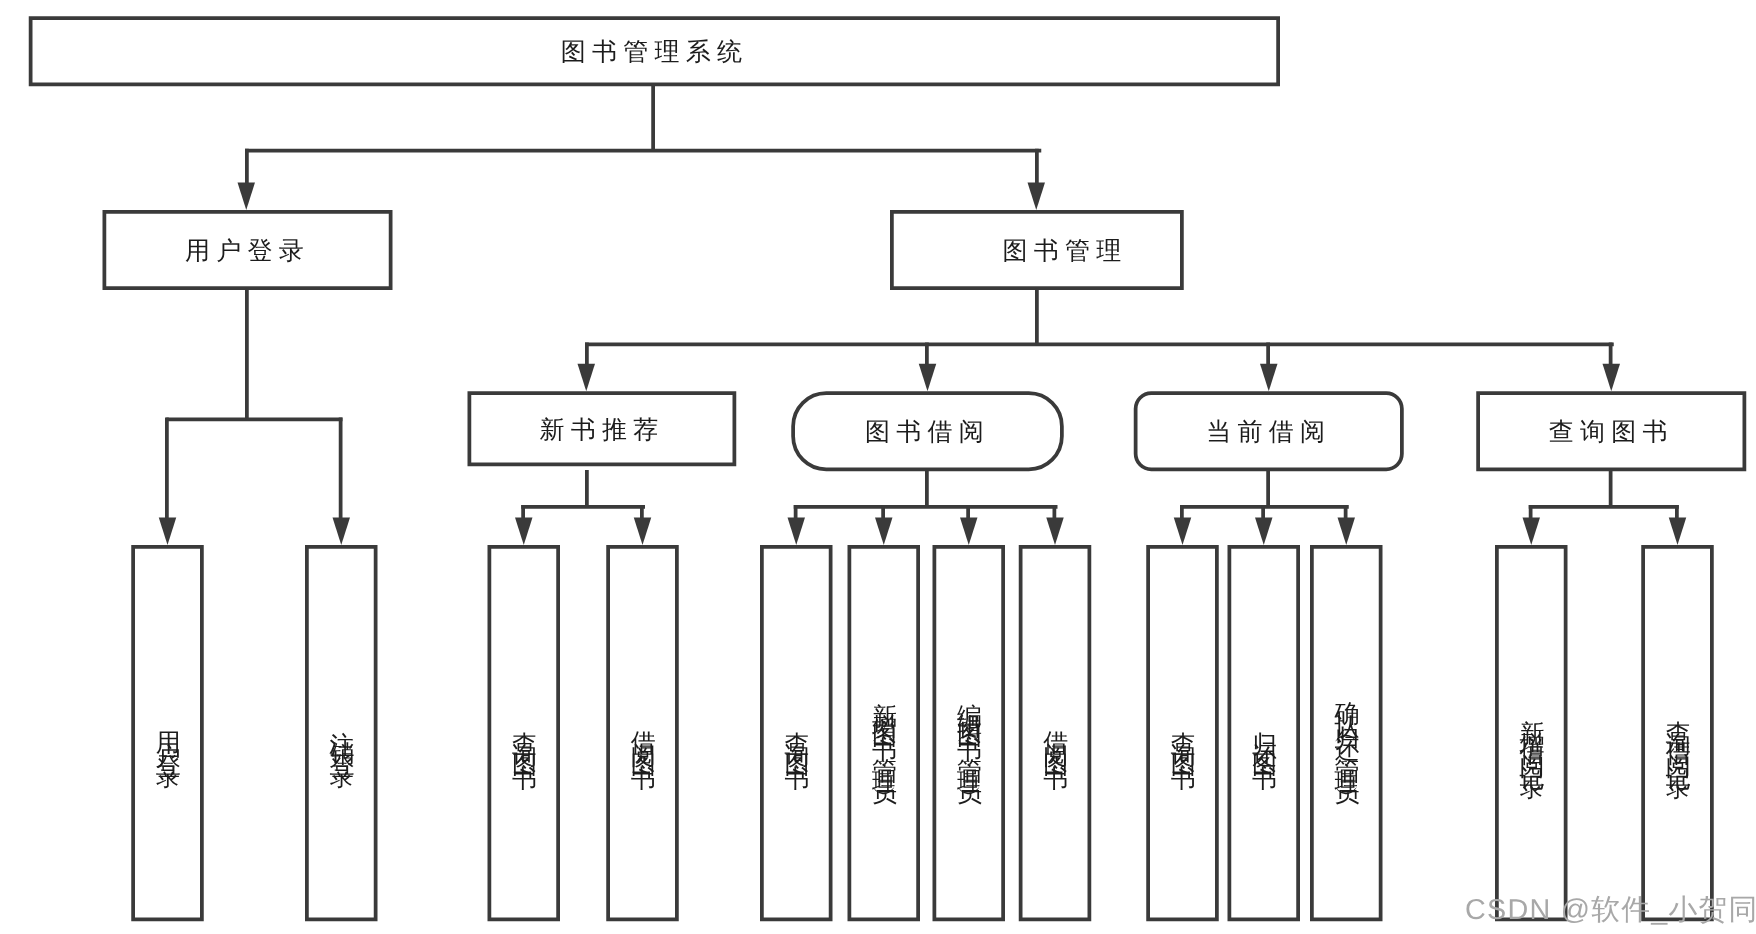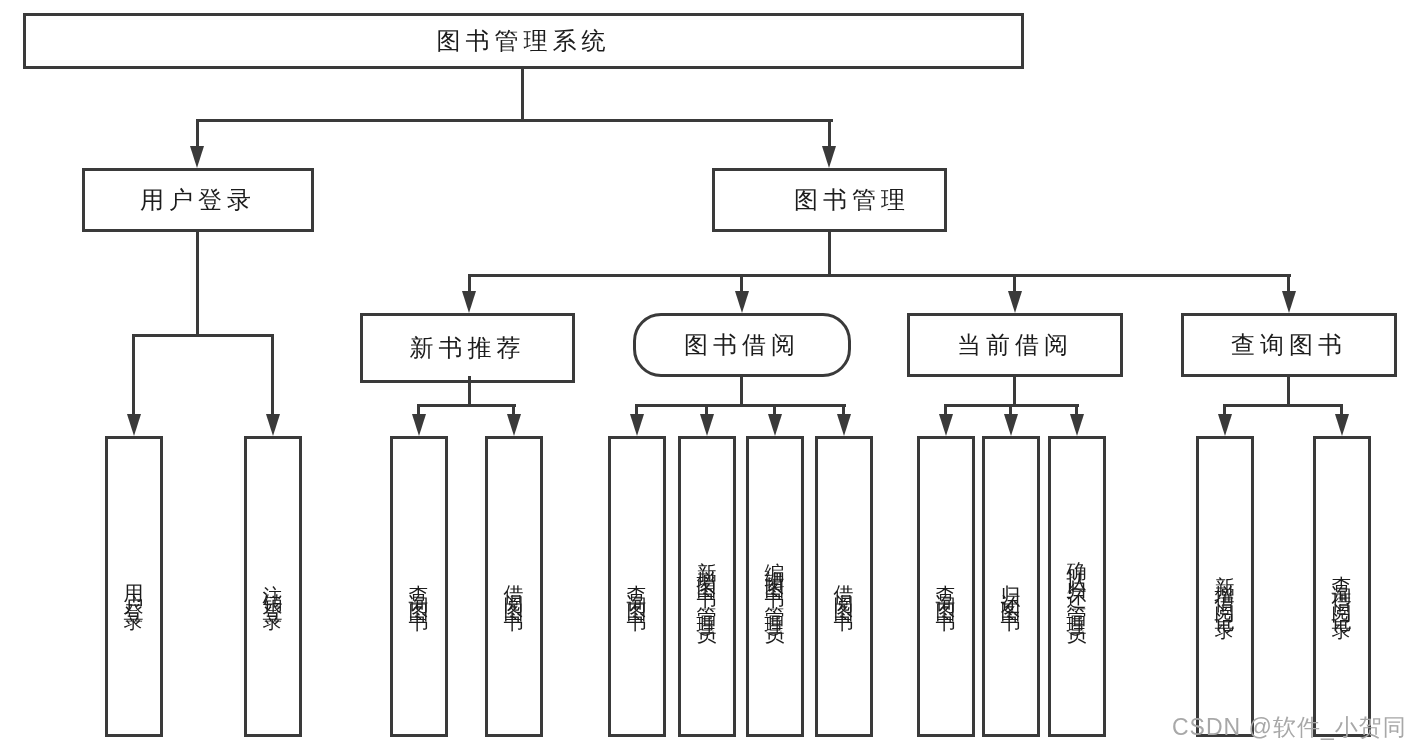--- a/index.html
+++ b/index.html
@@ -1,21 +1,21 @@
 <!DOCTYPE html>
 <html><head>
 <meta charset="utf-8">
 <style>
   html,body{margin:0;padding:0;background:#ffffff;}
   body{font-family:"Liberation Sans","DejaVu Sans",sans-serif;}
   #stage{position:relative;width:1405px;height:747px;background:#ffffff;overflow:hidden;}
   .box{
     position:absolute;box-sizing:border-box;border:3px solid #3a3a3a;background:#ffffff;
     display:flex;align-items:center;justify-content:center;
-    color:#1c1c1c;font-size:24px;letter-spacing:5px;white-space:nowrap;
+    color:#1c1c1c;font-size:20px;letter-spacing:5px;white-space:nowrap;
   }
   .leaf{
     position:absolute;box-sizing:border-box;border:3px solid #3a3a3a;background:#ffffff;
     width:58px;height:301px;top:436px;
     display:flex;align-items:center;justify-content:center;
     color:#1c1c1c;font-size:20px;
   }
   .leaf .vtext{
     writing-mode:vertical-rl;text-orientation:mixed;letter-spacing:9px;line-height:1;
   }
@@ -65,27 +65,27 @@
   <div class="h" style="left:468px;top:274px;width:823px;"></div>
   <div class="v" style="left:468px;top:274px;height:19px;"></div>
   <div class="arr" style="left:462px;top:291px;"></div>
   <div class="v" style="left:740px;top:274px;height:19px;"></div>
   <div class="arr" style="left:735px;top:291px;"></div>
   <div class="v" style="left:1013px;top:274px;height:19px;"></div>
   <div class="arr" style="left:1008px;top:291px;"></div>
   <div class="v" style="left:1287px;top:274px;height:19px;"></div>
   <div class="arr" style="left:1282px;top:291px;"></div>
 
-  <div class="box" style="left:360px;top:313px;width:215px;height:70px;align-items:center;">
+  <div class="box" style="left:374px;top:313px;width:215px;height:60px;align-items:center;">
     <span>新书推荐</span>
   </div>
   <div class="box" style="left:633px;top:313px;width:218px;height:64px;border-radius:28px;">
     <span>图书借阅</span>
   </div>
-  <div class="box" style="left:907px;top:313px;width:216px;height:64px;">
+  <div class="box" style="left:907px;top:313px;width:216px;height:64px;border-radius:14px;">
     <span>当前借阅</span>
   </div>
   <div class="box" style="left:1181px;top:313px;width:216px;height:64px;">
     <span>查询图书</span>
   </div>
 
   <div class="v" style="left:468px;top:376px;height:30px;"></div>
   <div class="h" style="left:417px;top:404px;width:99px;"></div>
   <div class="v" style="left:417px;top:404px;height:13px;"></div>
   <div class="arr" style="left:412px;top:414px;"></div>

